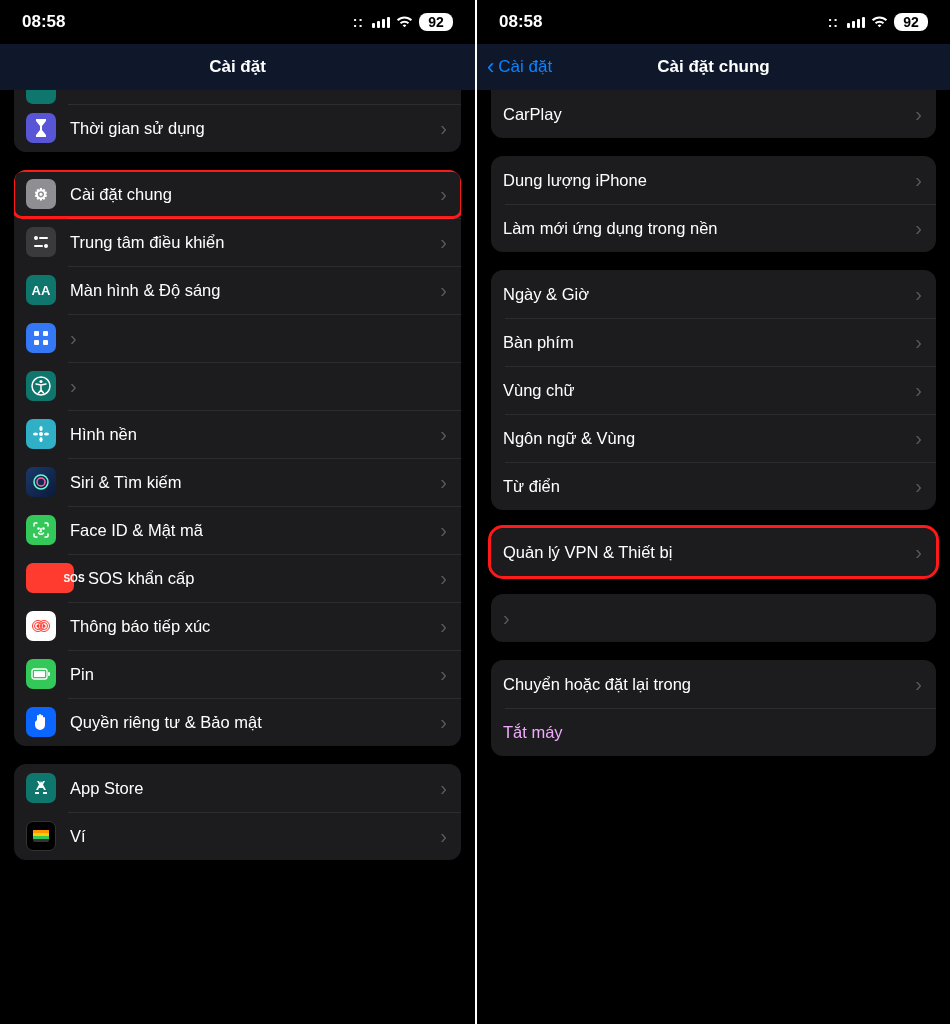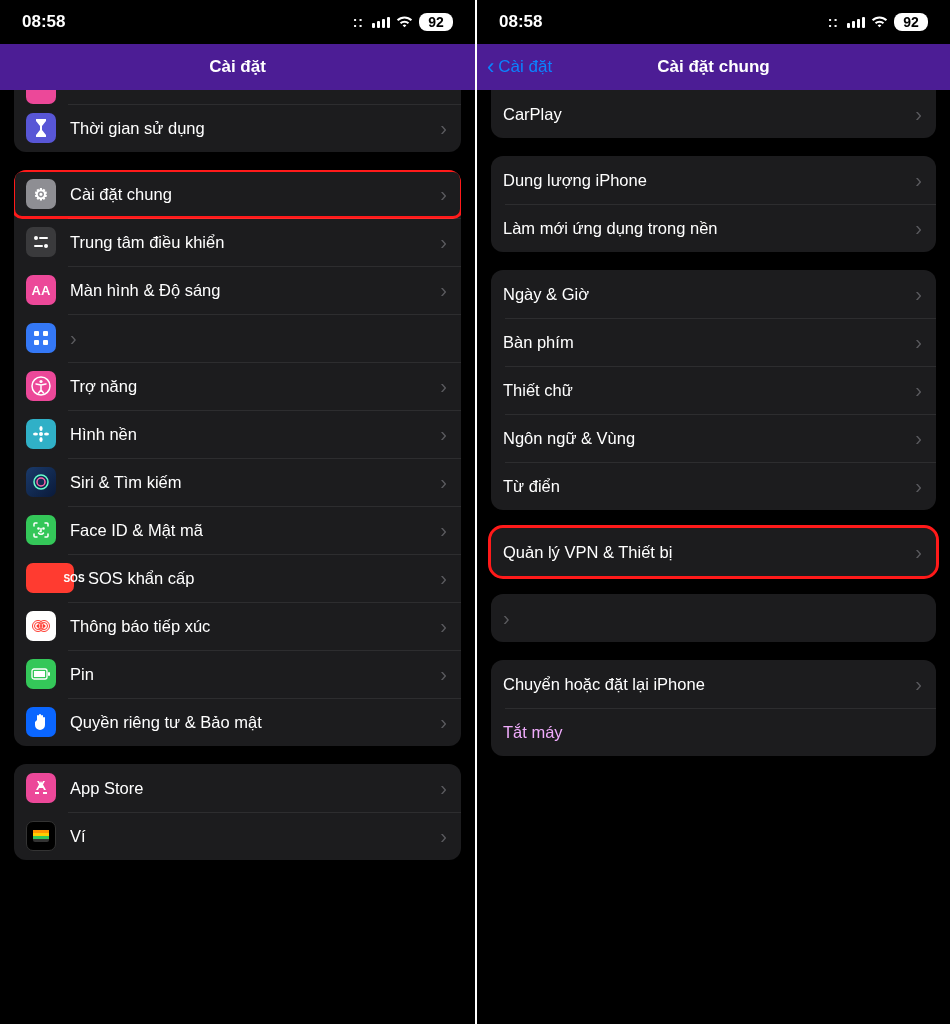--- a/index.html
+++ b/index.html
@@ -49,21 +49,21 @@
     min-width:34px; justify-content:center;
     position:relative;
   }
 
   
   .navbar {
     height: 46px;
     display:flex; align-items:center; justify-content:center;
     position:relative;
     font-size:17px; font-weight:600;
-    background:#4c1d95;
+    background:#0f172a;
   }
   .navbar .back {
     position:absolute; left:10px; top:0; bottom:0;
     display:flex; align-items:center; gap:4px;
     color:#0a84ff; font-weight:400; font-size:17px;
   }
   .navbar .back .chev { font-size:22px; line-height:1; }
 
   .scroll { flex:1; overflow:hidden; padding: 0 14px; }
 
@@ -115,21 +115,21 @@
     position:absolute; inset:-1px -2px;
     border:3px solid #ff1a1a;
     border-radius:10px;
     pointer-events:none;
   }
 
   
   .bg-purple{background:#5856d6;}
   .bg-gray{background:#8e8e93;}
   .bg-darkgray{background:#3a3a3c;}
-  .bg-blue{background:#ec4899;}
+  .bg-blue{background:#0f766e;}
   .bg-black{background:#000;border:1px solid #333;}
   .bg-green{background:#34c759;}
   .bg-red{background:#ff3b30;padding-left:48px;}
   .bg-white{background:#fff;color:#000;}
   .bg-siri{background:linear-gradient(135deg,#1a3a6a,#0a1a3a);}
   .bg-teal{background:#30b0c7;}
   .bg-hand{background:#0a66ff;}
   .bg-homescreen{background:#3478f6;}
 
   
@@ -217,21 +217,20 @@
         <span class="chevron">›</span>
       </div>
       <div class="row">
         <div class="icon bg-blue">
             <svg width="20" height="20" viewBox="0 0 20 20">
               <circle cx="10" cy="10" r="9" fill="none" stroke="#fff" stroke-width="1.5"></circle>
               <circle cx="10" cy="5.5" r="1.6" fill="#fff"></circle>
               <path d="M5 8l5 1 5-1M10 9v5m0 0l-2.5 3M10 14l2.5 3" stroke="#fff" stroke-width="1.5" fill="none" stroke-linecap="round"></path>
             </svg>
           </div>
-        <span class="label">Trợ năng</span>
         <span class="chevron">›</span>
       </div>
       <div class="row">
         <div class="icon bg-teal">
             <svg width="18" height="18" viewBox="0 0 18 18">
               <circle cx="9" cy="9" r="2" fill="#fff"></circle>
               <g fill="#fff">
                 <ellipse cx="9" cy="3.5" rx="1.6" ry="2.5"></ellipse>
                 <ellipse cx="9" cy="14.5" rx="1.6" ry="2.5"></ellipse>
                 <ellipse cx="3.5" cy="9" rx="2.5" ry="1.6"></ellipse>
@@ -385,21 +384,21 @@
     <div class="group noicons">
       <div class="row noicon">
         <span class="label">Ngày &amp; Giờ</span>
         <span class="chevron">›</span>
       </div>
       <div class="row noicon">
         <span class="label">Bàn phím</span>
         <span class="chevron">›</span>
       </div>
       <div class="row noicon">
-        <span class="label">Thiết chữ</span>
+        <span class="label">Vùng chữ</span>
         <span class="chevron">›</span>
       </div>
       <div class="row noicon">
         <span class="label">Ngôn ngữ &amp; Vùng</span>
         <span class="chevron">›</span>
       </div>
       <div class="row noicon">
         <span class="label">Từ điển</span>
         <span class="chevron">›</span>
       </div>
@@ -413,21 +412,21 @@
     </div>
 
     <div class="group noicons">
       <div class="row noicon">
         <span class="chevron">›</span>
       </div>
     </div>
 
     <div class="group noicons">
       <div class="row noicon">
-        <span class="label">Chuyển hoặc đặt lại iPhone</span>
+        <span class="label">Chuyển hoặc đặt lại trong</span>
         <span class="chevron">›</span>
       </div>
       <div class="row noicon">
         <span class="label link">Tắt máy</span>
       </div>
     </div>
   </div>
 </div>
 
 </body></html>

